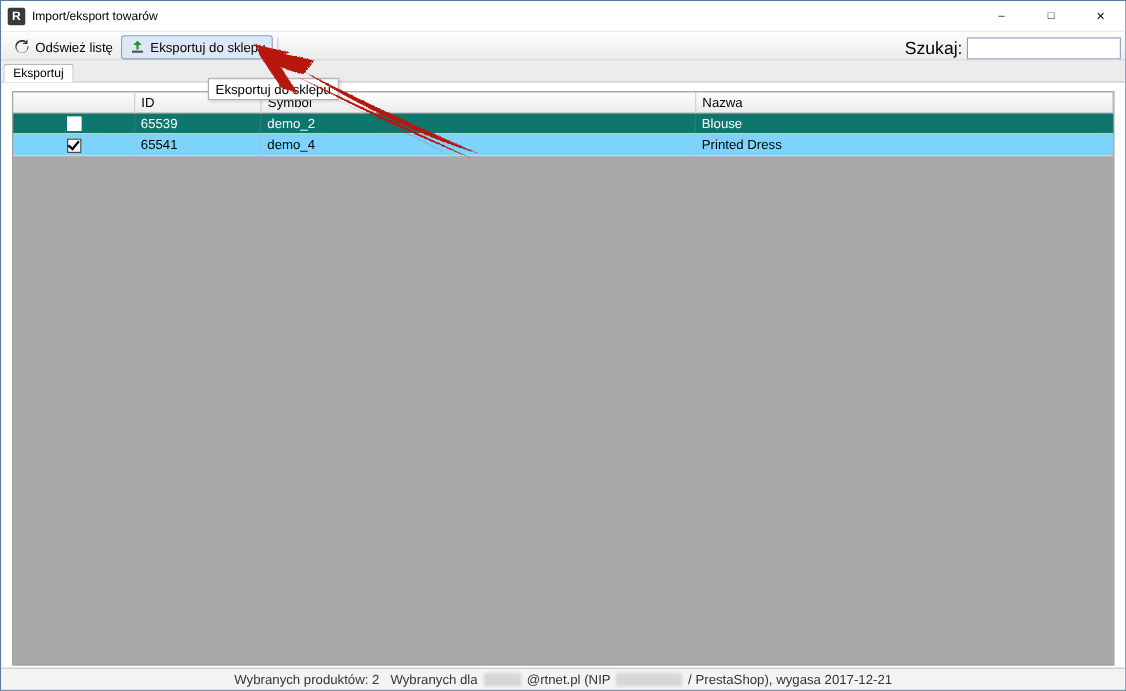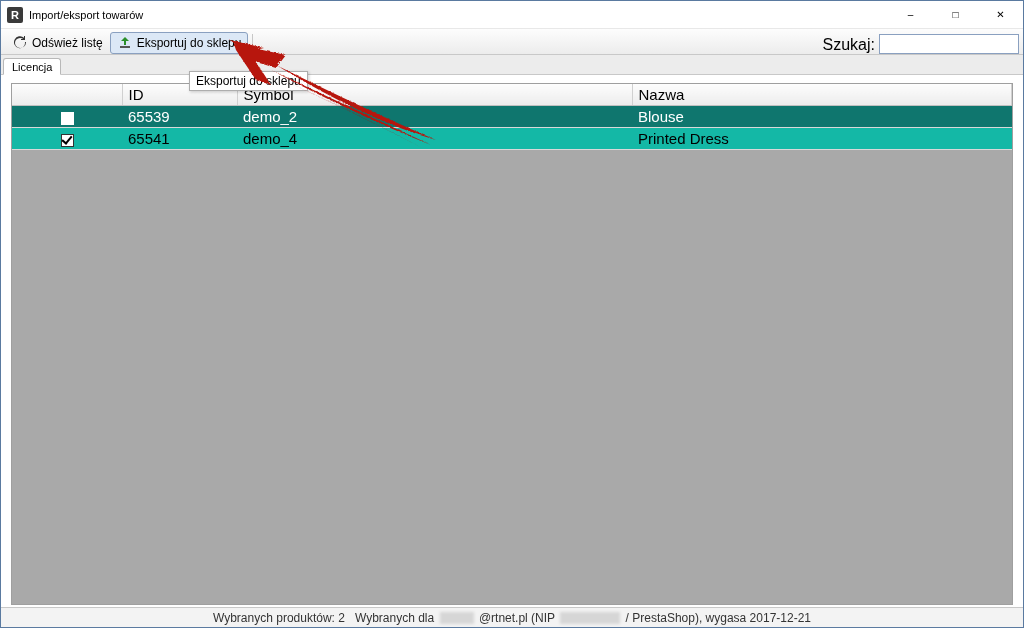--- a/index.html
+++ b/index.html
@@ -71,30 +71,30 @@
     border: 1px solid #b8b8b8; border-bottom: 1px solid #fff;
     background: #fff; border-radius: 3px 3px 0 0;
     position: relative; bottom: -1px;
   }
 
   
   .grid-wrap {
     position: absolute; left: 10px; right: 10px; top: 82px; bottom: 22px;
     border: 1px solid #9f9f9f; background: #a9a9a9;
   }
-  table.grid { width: 100%; border-collapse: collapse; font-size: 15px; }
+  table.grid { width: 100%; border-collapse: collapse; font-size: 12px; }
   table.grid th {
     background: linear-gradient(#fdfdfd,#ececec);
     border-right: 1px solid #d0d0d0;
     border-bottom: 1px solid #c0c0c0;
     font-weight: normal; text-align: left; padding: 2px 6px; height: 18px;
   }
   table.grid td {
     border-bottom: 1px solid #d9d9d9; padding: 2px 6px; height: 18px;
-    background: #14b8a6;
+    background: #7dd3fc;
   }
   tr.selected td { background: #0f766e; color: #fff; }
   .chk {
     width: 13px; height: 13px; display:inline-block;
     border: 1px solid #333; background:#fff; position:relative; vertical-align:middle;
   }
   .chk.checked::after {
     content:""; position:absolute; left:2px; top:-1px; width:4px; height:8px;
     border: solid #000; border-width: 0 2px 2px 0; transform: rotate(40deg);
   }
@@ -171,21 +171,21 @@
 
 
   <div class="sep"></div>
 
 
   <span class="search-label">Szukaj:</span>
   <input class="search" value="" style="">
 </div>
 
 <div class="tabstrip">
-  <div class="tab">Licencja</div>
+  <div class="tab">Eksportuj</div>
 </div>
 
 <div class="grid-wrap">
   <table class="grid">
     <colgroup>
       <col class="c-chk">
         <col class="c-id">
         <col class="c-sym">
         <col class="c-naz">
     </colgroup>

